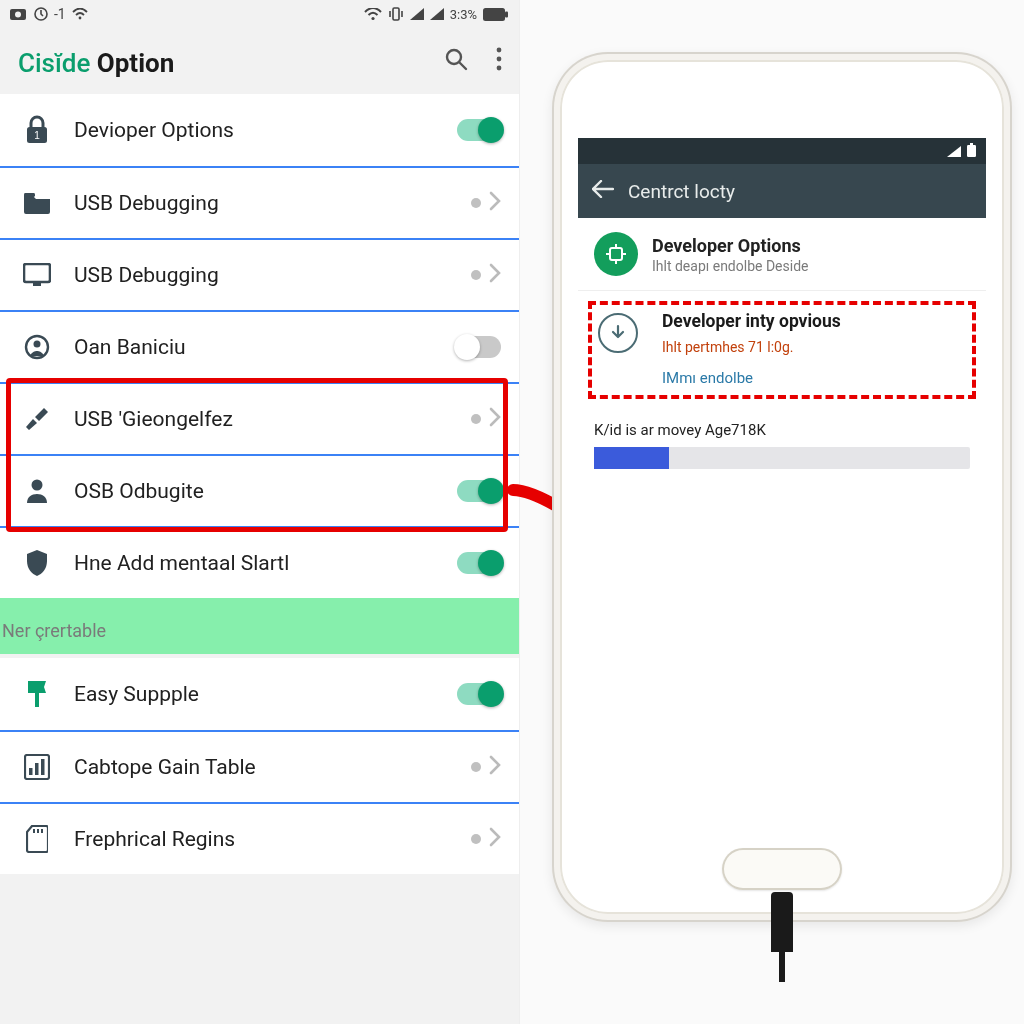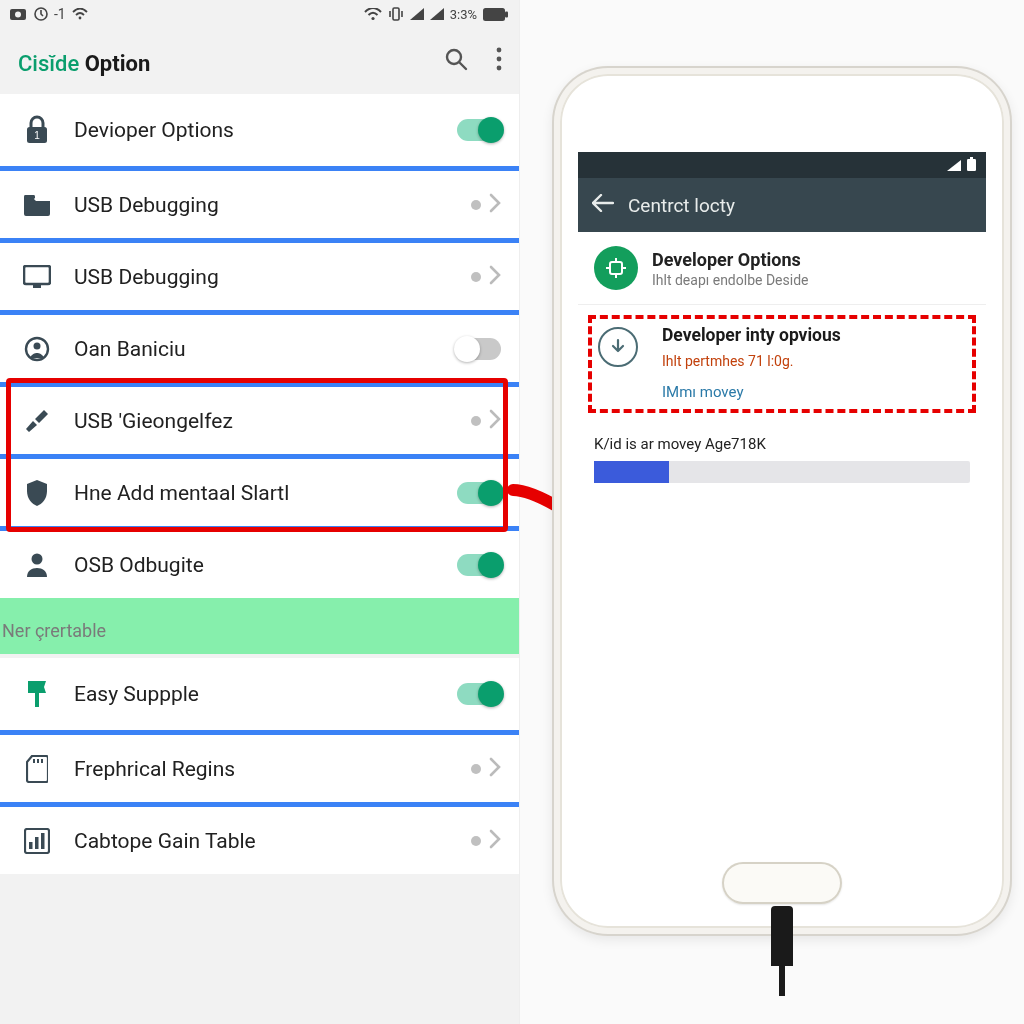--- a/index.html
+++ b/index.html
@@ -27,38 +27,38 @@
   }
   .statusbar .sbleft, .statusbar .sbright { display:flex; align-items:center; gap:6px; }
   .statusbar svg { display:block; }
   .statusbar .battpct { font-size: 13px; }
 
   .appbar {
     height: 62px;
     display: flex; align-items: center; justify-content: space-between;
     padding: 0 16px 0 18px;
   }
-  .appbar .title { font-size: 22px; font-weight: 400; margin-top: 8px; }
+  .appbar .title { font-size: 26px; font-weight: 400; margin-top: 8px; }
   .appbar .title .accent { color: #0a9e6d; font-weight: 500; }
   .appbar .title .bold { font-weight: 700; color: #1a1a1a; }
   .appbar .actions { display:flex; align-items:center; gap: 26px; }
   .appbar .actions svg { display:block; }
 
   .list {
     background: #fff;
     margin-top: 4px;
   }
   .row {
     display: flex; align-items: center;
     height: 72px;
     padding: 0 18px 0 22px;
     gap: 22px;
     position: relative;
   }
-  .row + .row { border-top: 5px solid #3b82f6; }
+  .row + .row { border-top: 2px solid #3b82f6; }
   .row .icon { width: 30px; height: 30px; flex: 0 0 30px; display:flex; align-items:center; justify-content:center; }
   .row .label { flex: 1 1 auto; font-size: 21px; color: #212121; }
   .row .trail { display:flex; align-items:center; gap:8px; }
   .dot { width:10px;height:10px;border-radius:50%;background:#c0c0c0; }
   .chev { color:#bbb; }
 
   .toggle { width:44px; height:22px; border-radius:11px; position:relative; }
   .toggle.on  { background:#8edbc1; }
   .toggle.off { background:#c9c9c9; }
   .toggle .knob {
@@ -80,21 +80,21 @@
     left: 6px; top: 378px;
     width: 502px; height: 154px;
     border: 5px solid #e60000;
     border-radius: 4px;
     pointer-events: none;
   }
 
   
   .right {
     position: absolute;
-    left: 540px; top: 66px;
+    left: 540px; top: 52px;
     width: 484px; height: 954px;
   }
   .phone {
     width: 460px; height: 870px;
     margin-left: 12px;
     border-radius: 56px;
     background: #f4f2ee;
     box-shadow: inset 0 0 0 2px #d7d4cd, 0 4px 12px rgba(0,0,0,.08);
     position: relative;
     padding: 8px;
@@ -349,40 +349,40 @@
       <span class="trail">
           <span class="dot"></span>
         <span class="chev"><svg width="12" height="20" viewBox="0 0 12 20">
               <path d="M2 2l8 8-8 8" stroke="#bbb" stroke-width="2.6" fill="none" stroke-linecap="round"></path>
             </svg></span>
       </span>
     </div>
 
     <div class="row">
       <span class="icon">
-        <svg width="24" height="28" viewBox="0 0 24 28">
-            <path d="M12 1l10 4v7c0 8-5 13-10 15C7 25 2 20 2 12V5z" fill="#3a4a54"></path>
-          </svg>
-      </span>
-      <span class="label">Hne Add mentaal Slartl</span>
+        <svg width="24" height="26" viewBox="0 0 24 26">
+            <circle cx="12" cy="7" r="5.5" fill="#3a4a54"></circle>
+            <path d="M2 25c0-6 4.5-9 10-9s10 3 10 9z" fill="#3a4a54"></path>
+          </svg>
+      </span>
+      <span class="label">OSB Odbugite</span>
       <span class="trail">
           <span class="toggle on">
             <span class="knob"></span>
           </span>
         </span>
     </div>
 
     <div class="row">
       <span class="icon">
-        <svg width="24" height="26" viewBox="0 0 24 26">
-            <circle cx="12" cy="7" r="5.5" fill="#3a4a54"></circle>
-            <path d="M2 25c0-6 4.5-9 10-9s10 3 10 9z" fill="#3a4a54"></path>
-          </svg>
-      </span>
-      <span class="label">OSB Odbugite</span>
+        <svg width="24" height="28" viewBox="0 0 24 28">
+            <path d="M12 1l10 4v7c0 8-5 13-10 15C7 25 2 20 2 12V5z" fill="#3a4a54"></path>
+          </svg>
+      </span>
+      <span class="label">Hne Add mentaal Slartl</span>
       <span class="trail">
           <span class="toggle on">
             <span class="knob"></span>
           </span>
         </span>
     </div>
   </div>
 
   <div class="section-header">Ner çrertable</div>
 
@@ -394,48 +394,48 @@
             <path d="M4 2h18l-2 6 2 6H4z" fill="#0a9e6d"></path>
             <rect x="11" y="14" width="4" height="14" fill="#0a9e6d"></rect>
           </svg>
       </span>
       <span class="label">Easy Suppple</span>
       <span class="trail">
           <span class="toggle on">
             <span class="knob"></span>
           </span>
         </span>
-    </div>
-
-    <div class="row">
-      <span class="icon">
-        <svg width="22" height="28" viewBox="0 0 22 28">
-            <path d="M6 1h14a2 2 0 0 1 2 2v22a2 2 0 0 1-2 2H3a2 2 0 0 1-2-2V7z" fill="none" stroke="#3a4a54" stroke-width="2.2"></path>
-            <path d="M8 4v4M12 4v4M16 4v4" stroke="#3a4a54" stroke-width="2"></path>
-          </svg>
-      </span>
-      <span class="label">Frephrical Regins</span>
-      <span class="trail">
-          <span class="dot"></span>
-        <span class="chev"><svg width="12" height="20" viewBox="0 0 12 20">
-              <path d="M2 2l8 8-8 8" stroke="#bbb" stroke-width="2.6" fill="none" stroke-linecap="round"></path>
-            </svg></span>
-      </span>
     </div>
 
     <div class="row">
       <span class="icon">
         <svg width="26" height="26" viewBox="0 0 26 26">
             <rect x="1" y="1" width="24" height="24" rx="2" fill="none" stroke="#3a4a54" stroke-width="2.2"></rect>
             <rect x="5" y="14" width="3.5" height="7" fill="#3a4a54"></rect>
             <rect x="11" y="9" width="3.5" height="12" fill="#3a4a54"></rect>
             <rect x="17" y="5" width="3.5" height="16" fill="#3a4a54"></rect>
           </svg>
       </span>
       <span class="label">Cabtope Gain Table</span>
+      <span class="trail">
+          <span class="dot"></span>
+        <span class="chev"><svg width="12" height="20" viewBox="0 0 12 20">
+              <path d="M2 2l8 8-8 8" stroke="#bbb" stroke-width="2.6" fill="none" stroke-linecap="round"></path>
+            </svg></span>
+      </span>
+    </div>
+
+    <div class="row">
+      <span class="icon">
+        <svg width="22" height="28" viewBox="0 0 22 28">
+            <path d="M6 1h14a2 2 0 0 1 2 2v22a2 2 0 0 1-2 2H3a2 2 0 0 1-2-2V7z" fill="none" stroke="#3a4a54" stroke-width="2.2"></path>
+            <path d="M8 4v4M12 4v4M16 4v4" stroke="#3a4a54" stroke-width="2"></path>
+          </svg>
+      </span>
+      <span class="label">Frephrical Regins</span>
       <span class="trail">
           <span class="dot"></span>
         <span class="chev"><svg width="12" height="20" viewBox="0 0 12 20">
               <path d="M2 2l8 8-8 8" stroke="#bbb" stroke-width="2.6" fill="none" stroke-linecap="round"></path>
             </svg></span>
       </span>
     </div>
   </div>
 
   <div class="highlight-box"></div>
@@ -499,21 +499,21 @@
         <div class="card2wrap">
           <div class="card2">
             <div class="dlcirc">
               <svg width="20" height="20" viewBox="0 0 20 20">
                   <path d="M10 3v10M5 9l5 5 5-5" stroke="#4b6c74" stroke-width="2.2" fill="none" stroke-linecap="round" stroke-linejoin="round"></path>
                 </svg>
             </div>
             <div class="texts">
               <div class="h">Developer inty opvious</div>
               <div class="s">Ihlt pertmhes 71 l:0g.</div>
-              <div class="link">IMmı movey</div>
+              <div class="link">IMmı endolbe</div>
             </div>
           </div>
         </div>
 
         <div class="progresslabel">K/id is ar movey Age718K</div>
         <div class="progress">
           <div class="fill" style="width:20%"></div>
         </div>
 
       </div>

